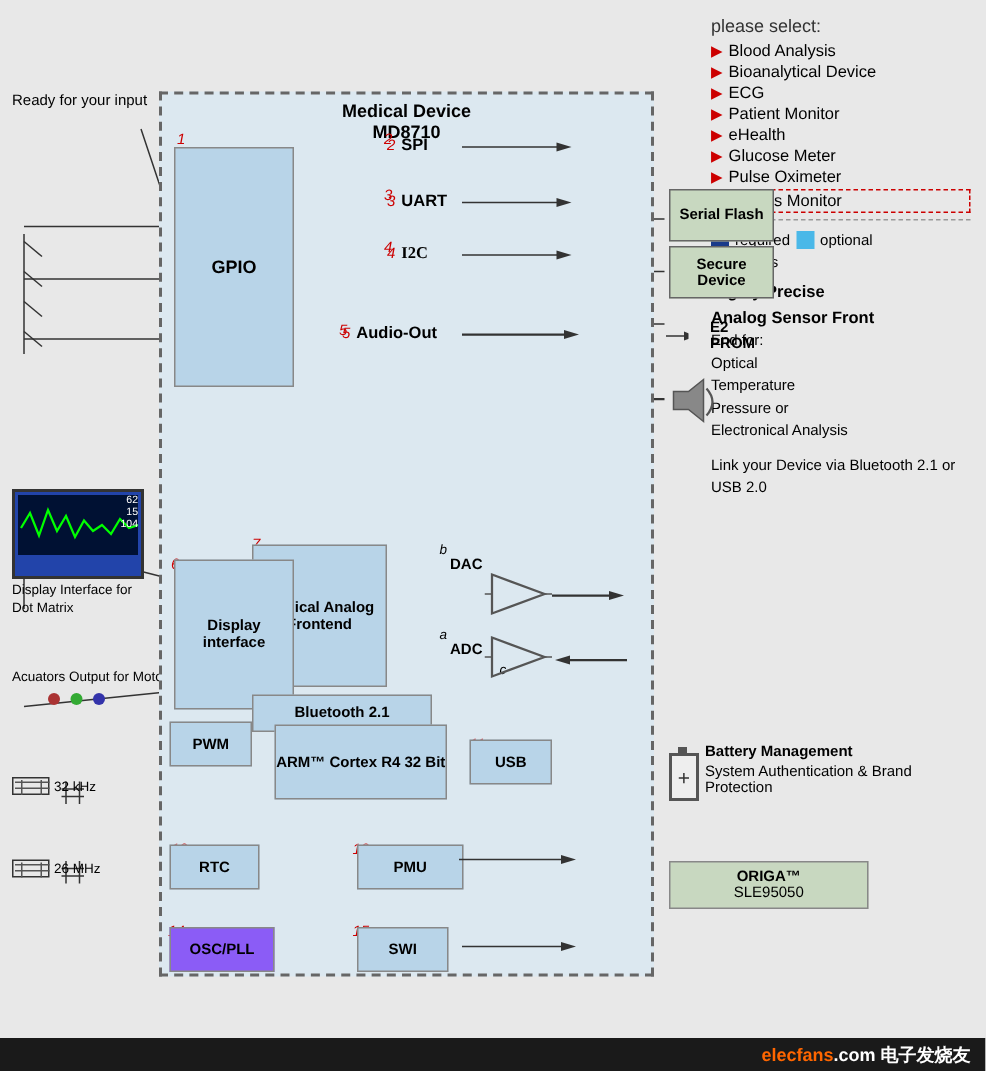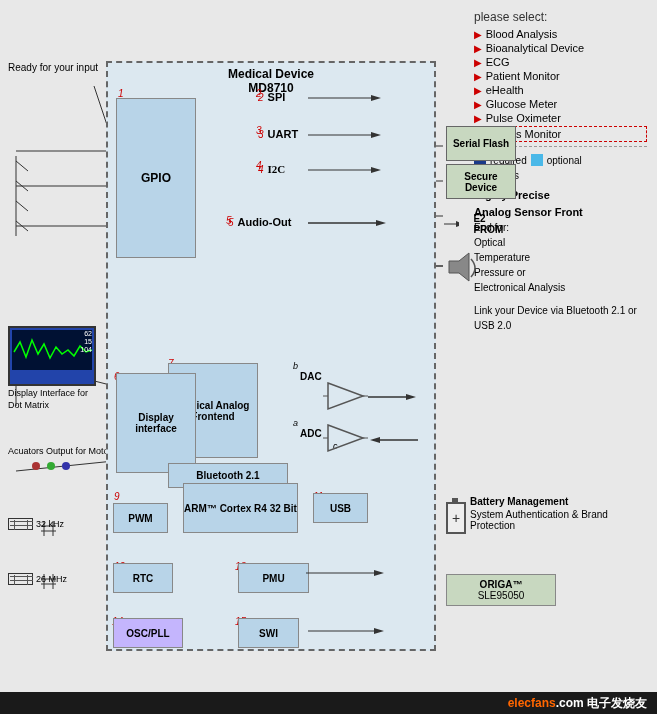--- a/index.html
+++ b/index.html
@@ -78,21 +78,21 @@
       display: flex;
       align-items: center;
       justify-content: center;
       text-align: center;
     }
 
     
     .pwm-block {
       position: absolute;
       left: 5px;
-      top: 440px;
+      top: 418px;
       width: 55px;
       height: 30px;
       background: #b8d4e8;
       border: 1px solid #888;
       display: flex;
       align-items: center;
       justify-content: center;
     }
 
     
@@ -152,21 +152,21 @@
       justify-content: center;
     }
 
     
     .osc-block {
       position: absolute;
       left: 5px;
       top: 555px;
       width: 70px;
       height: 30px;
-      background: #c4b5fd;
+      background: #8b5cf6;
       border: 1px solid #888;
       display: flex;
       align-items: center;
       justify-content: center;
     }
 
     
     .swi-block {
       position: absolute;
       left: 130px;
@@ -635,21 +635,21 @@
             <div style="font-size:14px;color:#333;line-height:1;">+</div>
           </div>
         </div>
         <div>
           <div style="font-size:10px;font-weight:bold;">Battery Management</div>
           <div style="font-size:10px;margin-top:2px;">System Authentication &amp; Brand Protection</div>
         </div>
       </div>
     </div>
 
-    <div style="position:absolute;top:568px;left:440px;width:110px;background:#c8d8c0;border:1px solid #888;padding:4px;font-size:10px;text-align:center;">
+    <div style="position:absolute;top:568px;left:440px;width:133px;background:#c8d8c0;border:1px solid #888;padding:4px;font-size:10px;text-align:center;">
       <div style="font-weight:bold;">ORIGA™</div>
       <div>SLE95050</div>
     </div>
 
   </div>
 
   <div class="right-panel">
     <div class="please-select">please select:</div>
 
     <div class="menu-item">

